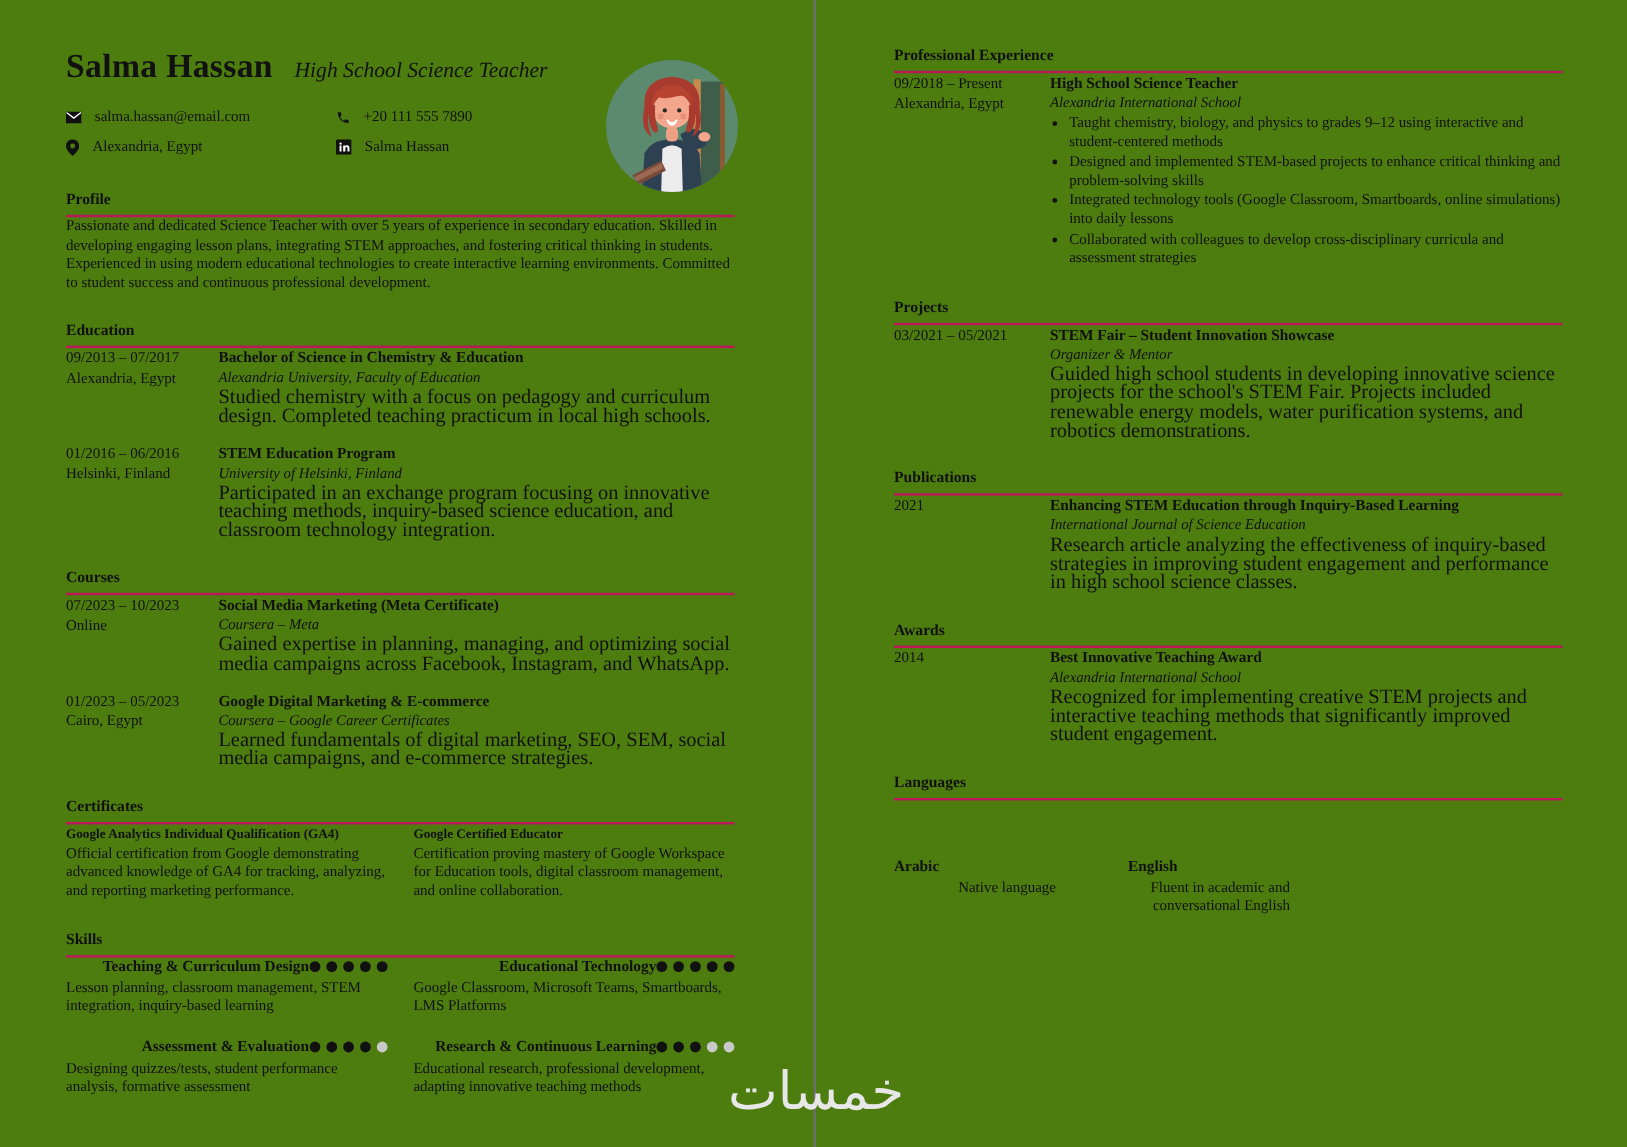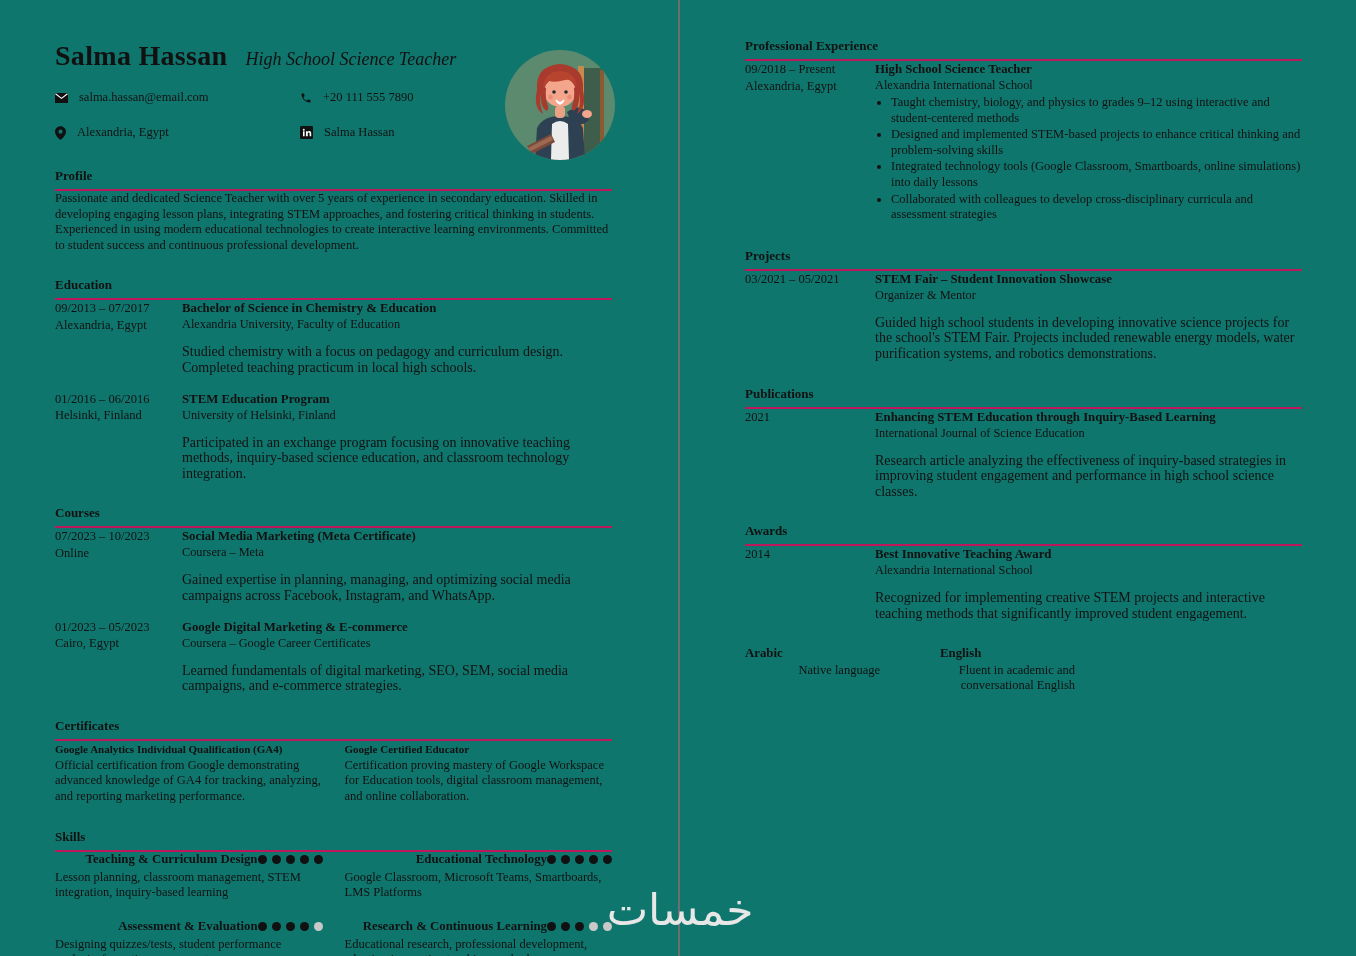--- a/index.html
+++ b/index.html
@@ -1,65 +1,65 @@
 <!DOCTYPE html>
 <html><head>
 <meta charset="utf-8">
 <style>
   html,body { margin:0; padding:0; background:#fff; }
   .page {
-    position:relative; width:1356px; height:956px; background:#0f766e;
+    position:relative; width:1356px; height:956px; background:#4d7c0f;
     font-family:"Liberation Serif","DejaVu Serif",serif; color:#111;
     overflow:hidden;
   }
   .divider { position:absolute; left:678px; top:0; width:2px; height:956px; background:#6e6e6e; }
 
   .col { position:absolute; }
   .col-left  { left:55px;  top:40px; width:557px; }
   .col-right { left:745px; top:38px; width:557px; }
 
   
   .name-row { display:flex; align-items:baseline; gap:18px; }
   .name { font-size:28px; font-weight:bold; letter-spacing:.3px; }
   .job-title { font-size:18px; font-style:italic; }
-  .contacts { display:grid; grid-template-columns:225px 1fr; row-gap:10px; margin-top:18px; width:430px;gap:20px; }
+  .contacts { display:grid; grid-template-columns:225px 1fr; row-gap:10px; margin-top:18px; width:430px; }
   .contact { display:flex; align-items:center; gap:11px; font-size:12.5px; }
   .contact svg { flex:0 0 auto; display:block; }
   .avatar { position:absolute; left:505px; top:50px; width:110px; height:110px; }
 
   
   .section { margin-top:24px; }
   .section.first { margin-top:28px; }
   .sec-head { font-weight:bold; font-size:13px; border-bottom:2px solid #be185d; padding-bottom:5px; }
   .body-text { font-size:12.5px; line-height:15.6px; text-align:left; }
 
   .entry { display:grid; grid-template-columns:127px 1fr; margin-bottom:15px; }
   .col-right .entry { grid-template-columns:130px 1fr; }
   .entry:last-child { margin-bottom:0; }
   .dates-cell { font-size:12.5px; line-height:16.5px; }
   .e-title { font-weight:bold; font-size:12.8px; line-height:16px; }
-  .e-sub { font-size:12.3px; line-height:16px; }
-  .e-desc { font-size:14px; line-height:15.6px; margin-top:12px; }
+  .e-sub { font-style:italic; font-size:12.3px; line-height:16px; }
+  .e-desc { font-size:17px; line-height:15.6px; margin-top:1px; }
 
   ul.bullets { margin:2px 0 0 0; padding-left:16px; }
   ul.bullets li { font-size:12.5px; line-height:15.6px; margin-bottom:1px; }
 
   .two-col { display:grid; grid-template-columns:1fr 1fr; column-gap:22px; row-gap:18px; }
   .cert-title { font-weight:bold; font-size:11px; line-height:16px; }
   .cert-desc { font-size:12.5px; line-height:15.6px; margin-top:1px; }
 
   .skill-head { display:flex; justify-content:flex-end; align-items:center; }
   .skill-name { font-weight:bold; font-size:12.8px; }
   .dots { display:flex; gap:5px; }
   .dot { width:9px; height:9px; border-radius:50%; background:#c9c9c9; }
   .dot.filled { background:#111; }
   .skill-desc { font-size:12.5px; line-height:15.6px; margin-top:3px; }
 
   .lang-grid { display:grid; grid-template-columns:195px 1fr; }
-  .lang-name { font-weight:bold; font-size:12.8px; }
+  .lang-name { font-weight:bold; font-size:12.8px;margin-top:48px; }
   .lang-desc { font-size:12.5px; line-height:15.6px; max-width:135px; margin-top:2px;text-align:right; }
 
   .watermark {
     position:absolute; left:575px; top:884px; width:210px; text-align:center;
     font-family:"DejaVu Sans",sans-serif; font-size:44px; color:#e7e7e7;
     direction:rtl; user-select:none;
   }
 </style>
 </head>
 <body>
@@ -333,20 +333,21 @@
         </div>
         <div>
           <div class="e-title">Best Innovative Teaching Award</div>
           <div class="e-sub">Alexandria International School</div>
           <div class="e-desc">Recognized for implementing creative STEM projects and interactive teaching methods that significantly improved student engagement.</div>
         </div>
       </div>
     </div>
 
     <div class="section">
+      <div class="sec-head">Languages</div>
       <div class="lang-grid">
         <div>
           <div class="lang-name">Arabic</div>
           <div class="lang-desc">Native language</div>
         </div>
         <div>
           <div class="lang-name">English</div>
           <div class="lang-desc">Fluent in academic and conversational English</div>
         </div>
       </div>

